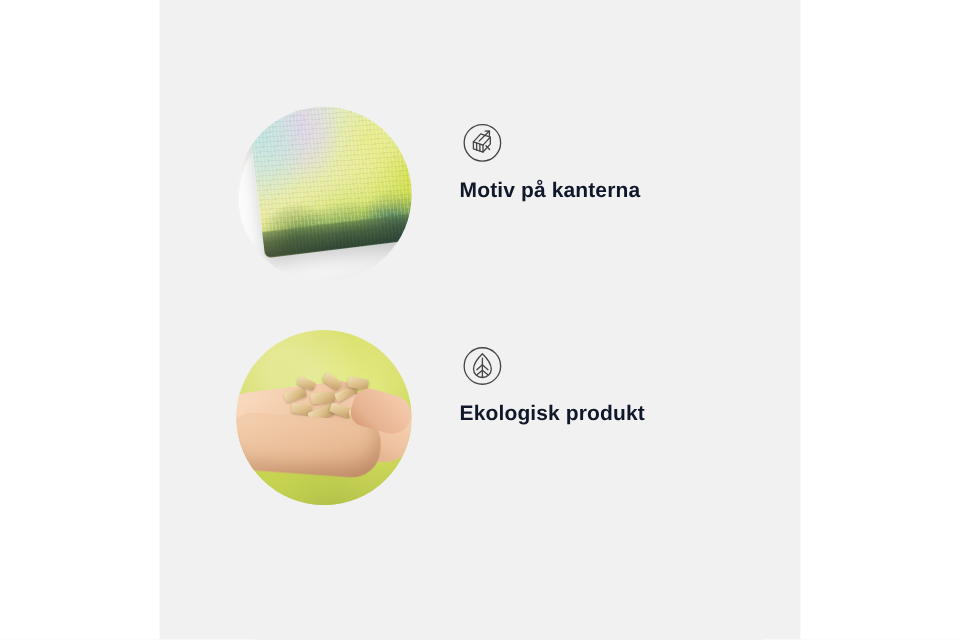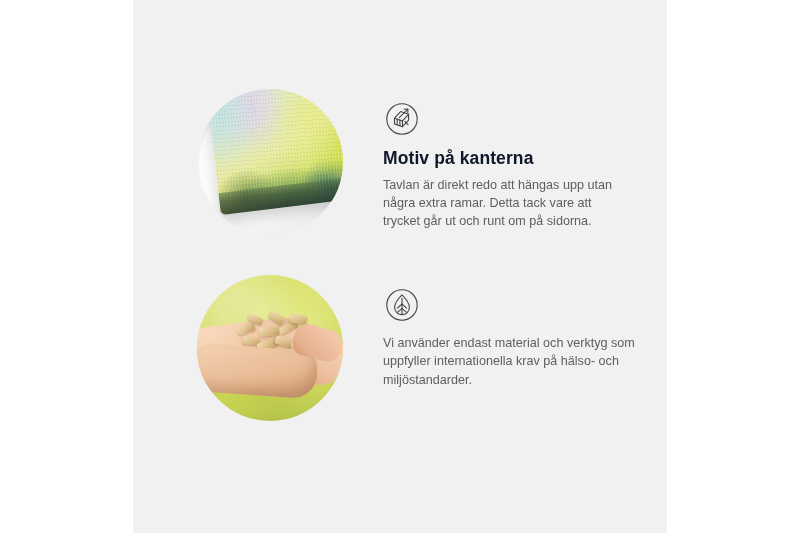--- a/index.html
+++ b/index.html
@@ -236,21 +236,20 @@
 
           <path d="M14.2 19.1 L14.2 24.9"></path>
           <path d="M16.9 20.0 L16.9 25.8"></path>
 
           <path d="M16.2 17.6 L24.4 9.6"></path>
           <path d="M21.2 9.2 L24.9 9.1 L24.8 12.8"></path>
           <path d="M22.0 21.5 L25.0 24.6"></path>
         </svg>
       </span>
       <div class="feature-title">Motiv på kanterna</div>
-      <div class="feature-body">Tavlan är direkt redo att hängas upp utan några extra ramar. Detta tack vare att trycket går ut och runt om på sidorna.</div>
     </div>
   </div>
 
   <div class="feature feature-b">
 
     <div class="photo-wrap">
       <div class="photo photo-woodchips">
         <div class="blur-grass"></div>
         <div class="hand hand-left"></div>
         <div class="hand hand-right"></div>
@@ -283,17 +282,17 @@
                    C14.9 28.6 11.6 25.5 11.6 21.5 C11.6 18.0 14.1 13.6 19 8.8 Z"></path>
 
           <path d="M19 12.4 L19 28.3"></path>
 
           <path d="M19 18.0 L14.4 22.1"></path>
           <path d="M19 18.0 L23.6 22.1"></path>
           <path d="M19 22.6 L14.7 26.1"></path>
           <path d="M19 22.6 L23.3 26.1"></path>
         </svg>
       </span>
-      <div class="feature-body">Vi använder endast material och verktyg som uppfyller internationella krav på hälso- och miljöstandarder.</div>
+      <div class="feature-title">Ekologisk produkt</div>
     </div>
   </div>
 
 </div>
 
 </body></html>

